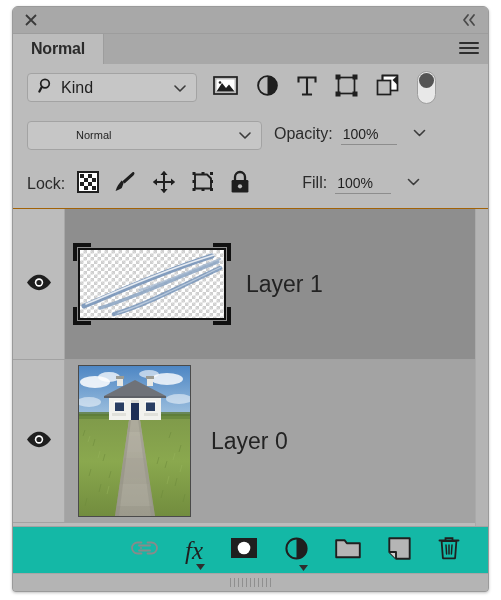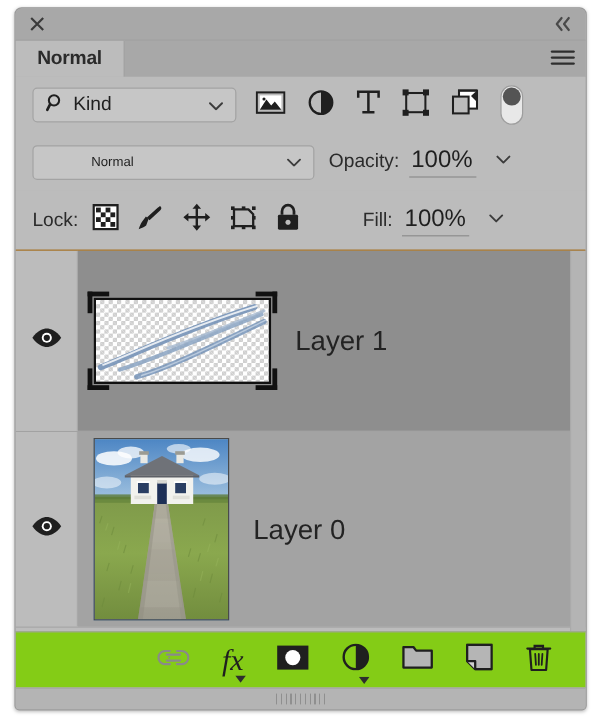--- a/index.html
+++ b/index.html
@@ -176,21 +176,21 @@
     align-items: baseline;
     margin-left: 12px;
   }
   .numlabel {
     font-size: 16px;
     color: #2b2b2b;
     margin-right: 8px;
     text-align: center;
   }
   .numvalue {
-    font-size: 20px;
+    font-size: 14px;
     color: #1f1f1f;
     border-bottom: 1px solid #8d8d8d;
     padding: 0 2px 2px 2px;
     min-width: 52px;
     cursor: text;
   }
   .numcaret { margin-left: 16px; position: relative; top: -2px; cursor: pointer; }
 
   
   .lock-label {
@@ -286,21 +286,21 @@
     box-sizing: border-box;
     position: relative;
     overflow: hidden;
     background: #7aa7d0;
   }
 
   
   .bottombar {
     flex: 0 0 auto;
     height: 46px;
-    background: #84cc16;
+    background: #14b8a6;
     border-top: 1px solid #a2a2a2;
     display: flex;
     align-items: center;
     justify-content: flex-end;
     padding-right: 28px;
     gap: 27px;
     position: relative;
   }
   .bicon { cursor: pointer; display: block; position: relative; }
   .bicon .dropcaret {

